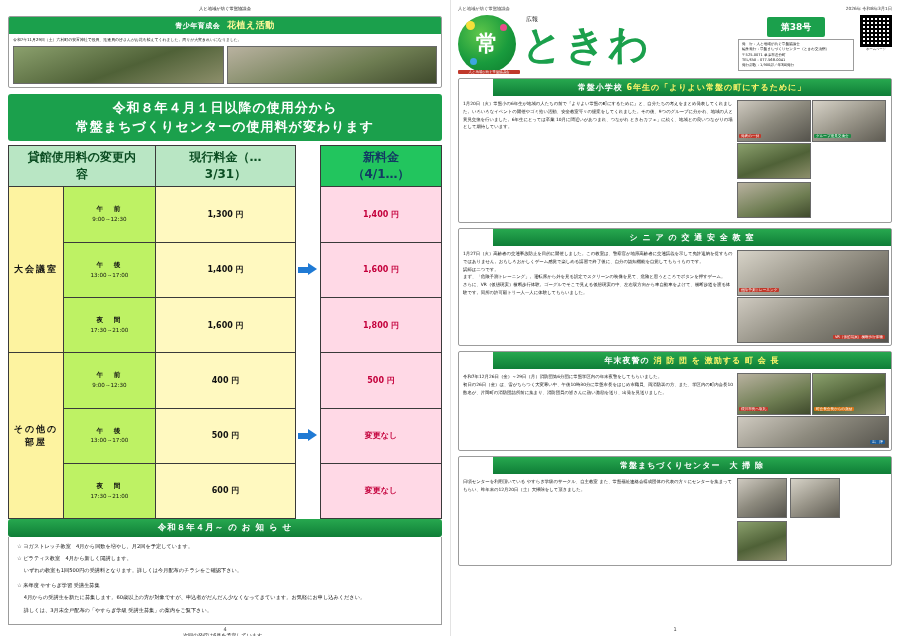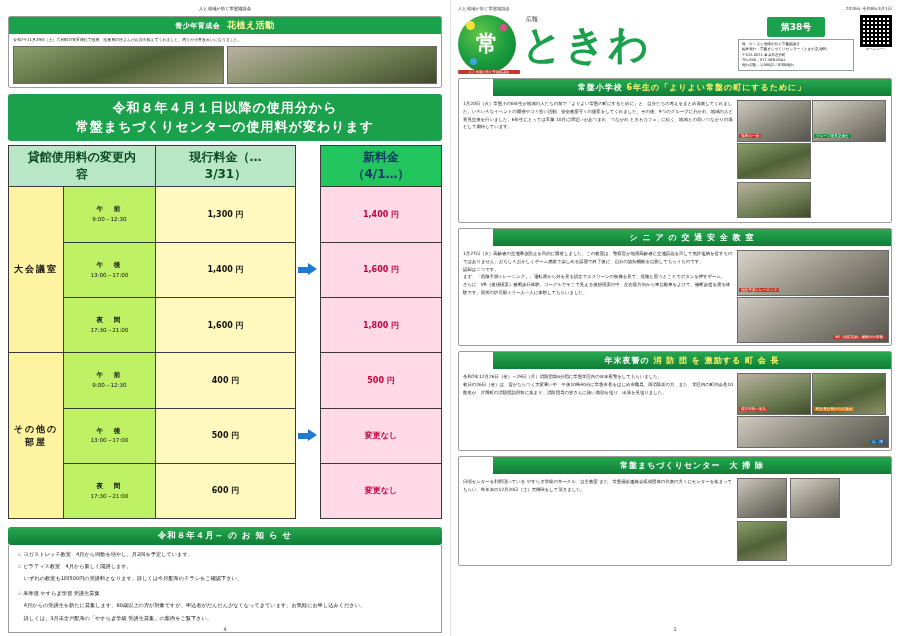--- a/index.html
+++ b/index.html
@@ -187,21 +187,21 @@
         <td class="timecell" colspan="2">
           <b>夜　間</b><br>
           <span>17:30～21:00</span>
         </td>
         <td class="oldfee">600 円</td>
         <td class="newfee">変更なし</td>
       </tr>
     </tbody>
       </table>
 
-    <div class="band mid band-grad" style="margin-top:8px;">令和８年４月～ の お 知 ら せ</div>
+    <div class="band mid band-grad" style="margin-top:0;">令和８年４月～ の お 知 ら せ</div>
     <div class="notice">
       <p>☆ ヨガストレッチ教室　4月から回数を増やし、月2回を予定しています。</p>
       <p>☆ ピラティス教室　4月から新しく開講します。</p>
       <p>　 いずれの教室も1回500円の受講料となります。詳しくは今月配布のチラシをご確認下さい。</p>
       <p style="margin-top:6px;">☆ 来年度 やすらぎ学習 受講生募集</p>
       <p>　 4月からの受講生を新たに募集します。60歳以上の方が対象ですが、申込者がだんだん少なくなってきています。お気軽にお申し込みください。</p>
       <p>　 詳しくは、3月末全戸配布の「やすらぎ学級 受講生募集」の案内をご覧下さい。</p>
     </div>
 
     <div class="foot">

